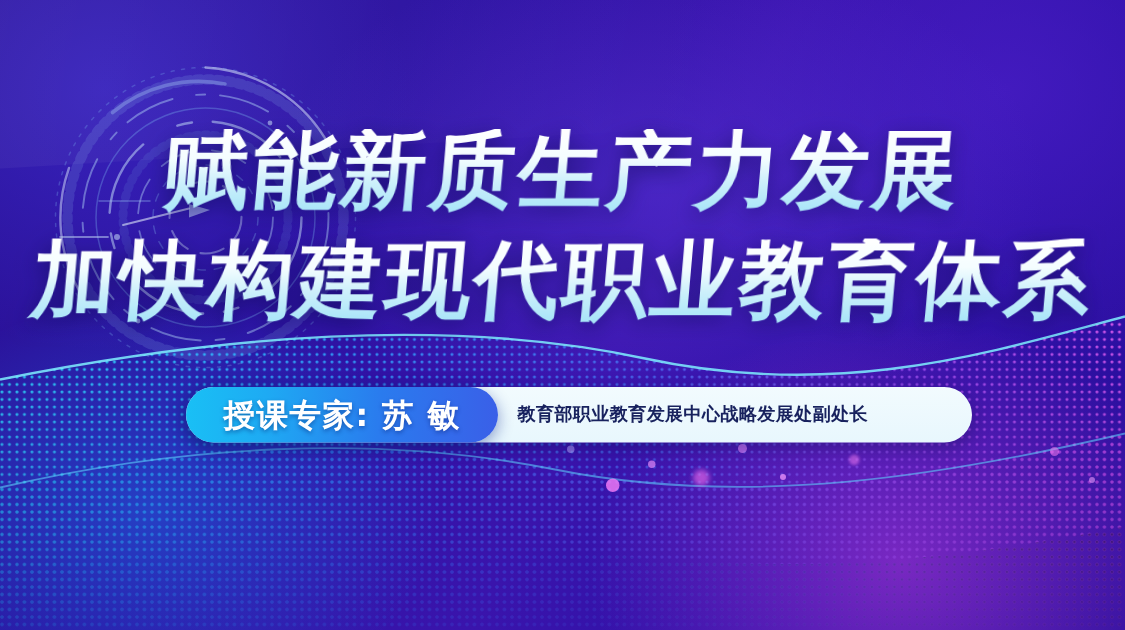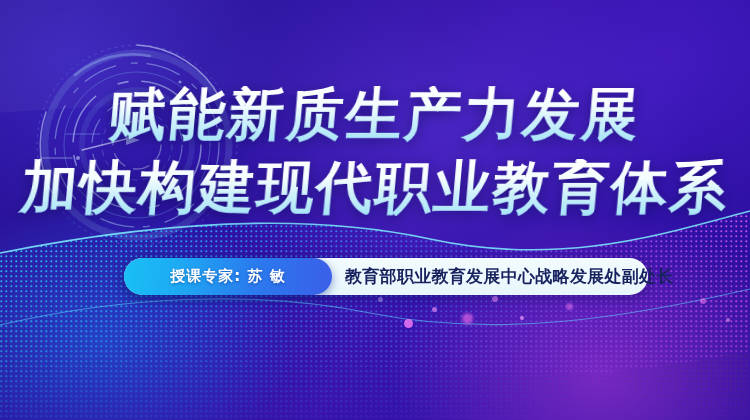--- a/index.html
+++ b/index.html
@@ -87,32 +87,32 @@
   .pill{
     position:absolute;left:124px;top:258px;
     width:208px;height:37px;
     border-radius:19px;
     background:linear-gradient(94deg,#19c0f5 0%,#1eaaf3 26%,#2a7bee 62%,#3a5fe8 100%);
     display:flex;align-items:center;justify-content:center;
     box-shadow:0 3px 10px rgba(10,40,140,.45);
   }
   .pill-label{
     color:#ffffff;
-    font-size:15px;font-weight:bold;
+    font-size:21px;font-weight:bold;
     letter-spacing:1px;
     font-family:"DejaVu Sans","Liberation Sans",sans-serif;
     text-shadow:0 1px 3px rgba(8,30,110,.45);
     white-space:nowrap;
   }
   .bar-sub{
     position:absolute;left:345px;top:258px;
     height:37px;width:290px;
     display:flex;align-items:center;
     color:#18225e;
-    font-size:17px;font-weight:bold;
+    font-size:12px;font-weight:bold;
     letter-spacing:.3px;
     font-family:"DejaVu Sans","Liberation Sans",sans-serif;
     white-space:nowrap;
   }
 </style>
 </head>
 <body>
 
 <div class="banner">
 

